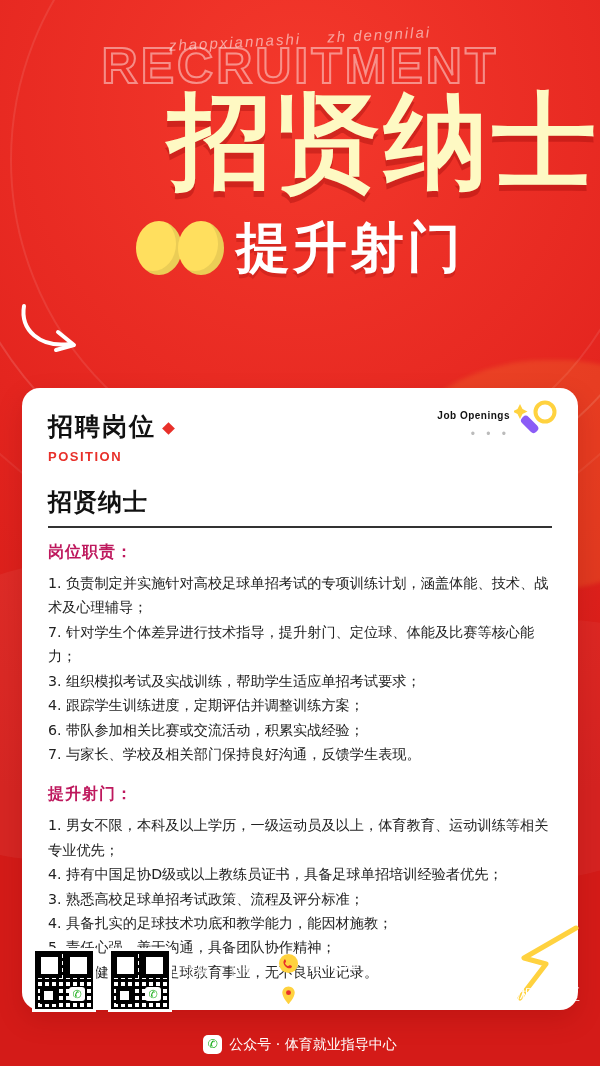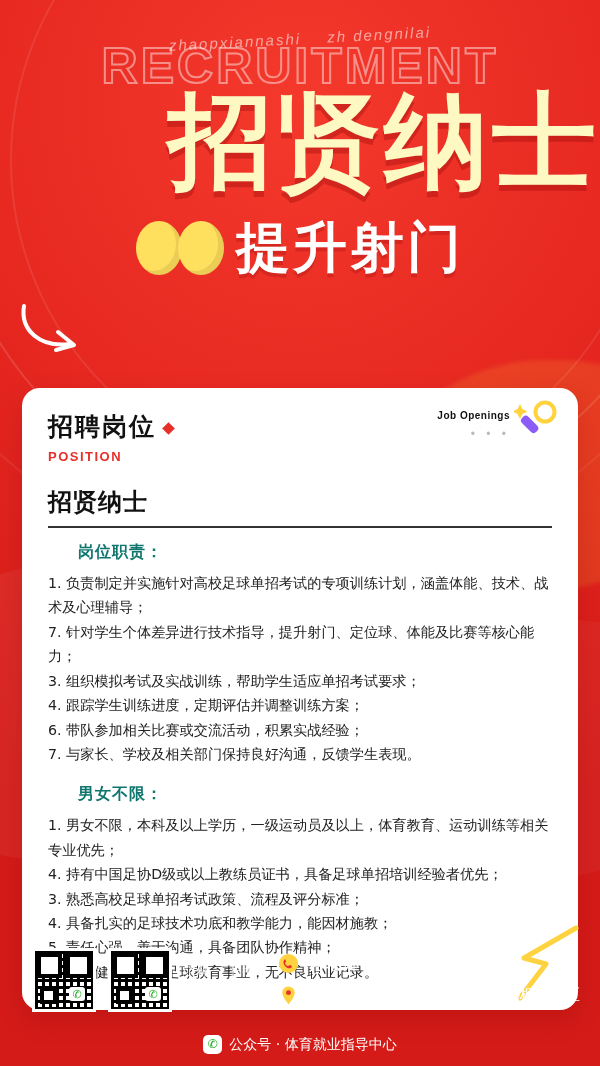--- a/index.html
+++ b/index.html
@@ -195,26 +195,25 @@
   }
   .rule {
     height: 2px;
     background: #333;
     margin-top: 8px;
     margin-bottom: 14px;
   }
   .sec-title {
     font-size: 16px;
     font-weight: bold;
-    color: #0f766e;
+    color: #be185d;
     margin-top: 6px;
     margin-bottom: 8px;
     letter-spacing: 1px;
     font-family: "DejaVu Sans", sans-serif;
-    margin-left: 30px;
   }
   .sec-title.second { margin-top: 18px; }
   ul.items { list-style: none; }
   ul.items li {
     font-size: 14.2px;
     line-height: 1.72;
     color: #222;
     font-family: "DejaVu Sans", sans-serif;
   }
 
@@ -396,21 +395,21 @@
   <div class="sec-title">岗位职责：</div>
   <ul class="items">
     <li>1. 负责制定并实施针对高校足球单招考试的专项训练计划，涵盖体能、技术、战术及心理辅导；</li>
     <li>7. 针对学生个体差异进行技术指导，提升射门、定位球、体能及比赛等核心能力；</li>
     <li>3. 组织模拟考试及实战训练，帮助学生适应单招考试要求；</li>
     <li>4. 跟踪学生训练进度，定期评估并调整训练方案；</li>
     <li>6. 带队参加相关比赛或交流活动，积累实战经验；</li>
     <li>7. 与家长、学校及相关部门保持良好沟通，反馈学生表现。</li>
   </ul>
 
-  <div class="sec-title second">男女不限：</div>
+  <div class="sec-title second">提升射门：</div>
   <ul class="items">
     <li>1. 男女不限，本科及以上学历，一级运动员及以上，体育教育、运动训练等相关专业优先；</li>
     <li>4. 持有中国足协D级或以上教练员证书，具备足球单招培训经验者优先；</li>
     <li>3. 熟悉高校足球单招考试政策、流程及评分标准；</li>
     <li>4. 具备扎实的足球技术功底和教学能力，能因材施教；</li>
     <li>5. 责任心强，善于沟通，具备团队协作精神；</li>
     <li>6. 身体健康，热爱足球教育事业，无不良职业记录。</li>
   </ul>
 </div>
 

